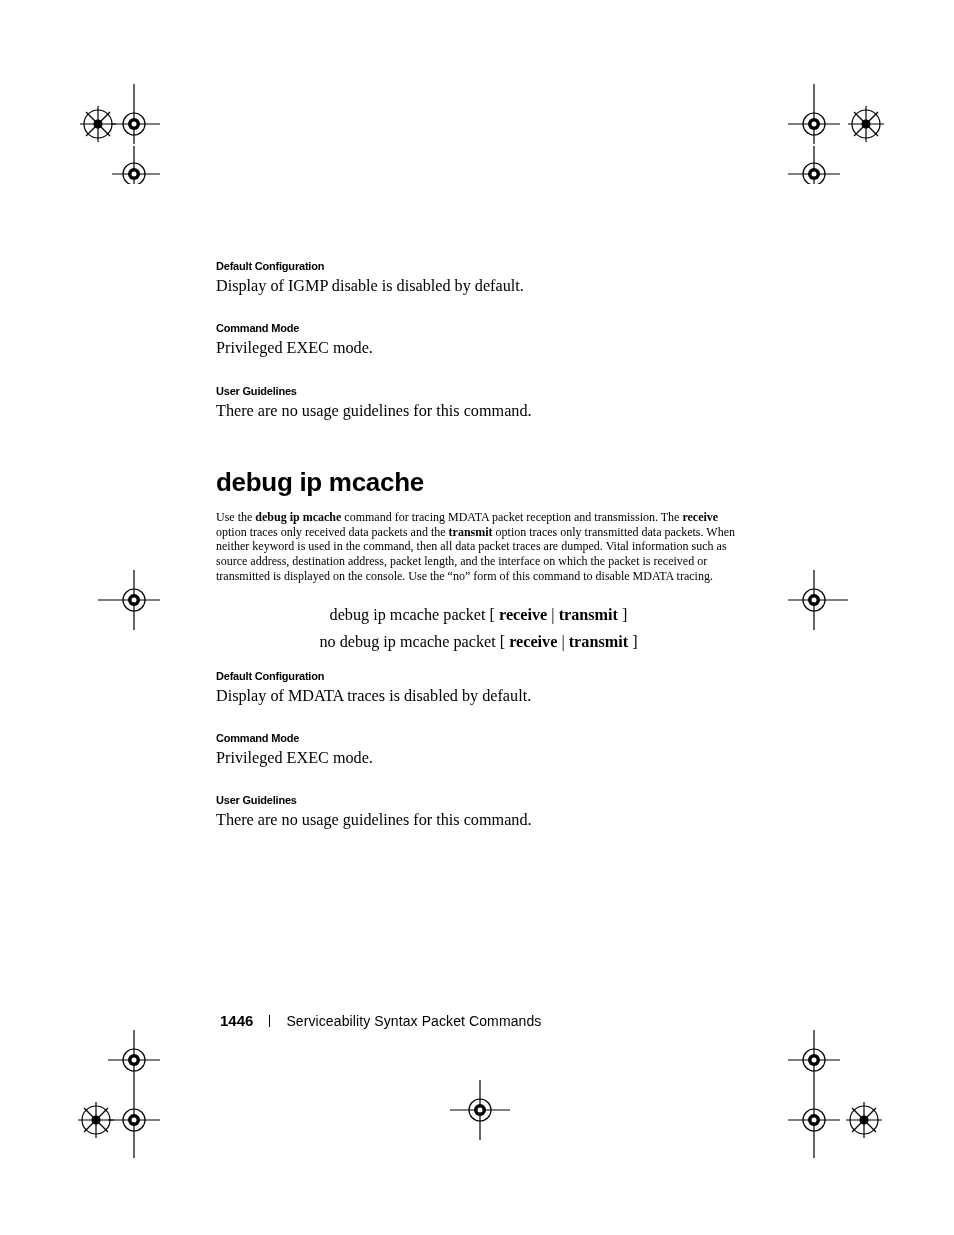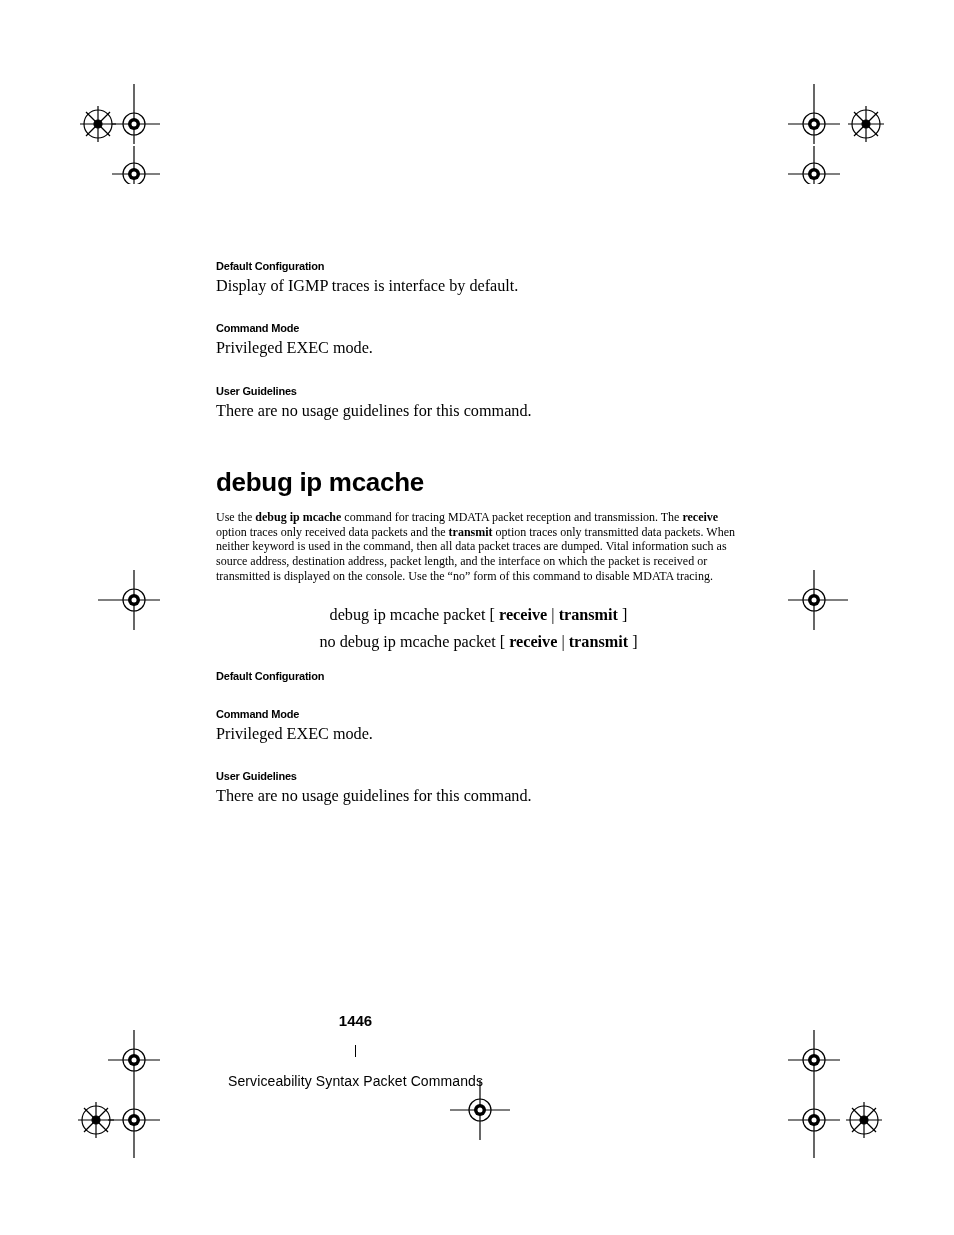--- a/index.html
+++ b/index.html
@@ -50,28 +50,27 @@
     font-size: 16.2px;
     margin: 1px 0 8px 0;
     text-align: center;
   }
   .syntax-line .kw { font-weight: 700; }
   .syntax-block { margin-bottom: 18px; }
   .section-block { margin-bottom: 26px; }
   .sec-gap-lg { margin-bottom: 30px; }
   .footer {
     position: absolute;
-    left: 228px;
+    left: 220px;
     top: 1012px;
     font-family: "Helvetica Neue", Helvetica, Arial, sans-serif;
     font-size: 14px;
     display: flex;
     align-items: center;
     gap: 16px;
-    flex-direction: column;
   }
   .footer .page-no { font-weight: 800; font-size: 15px; }
   .footer .div { width: 1px; height: 12px; background: #000; display: inline-block; }
   .footer .trail { font-weight: 400; letter-spacing: 0.1px; }
 
   
   .mark { position: absolute; }
   
 </style>
 </head>
@@ -204,21 +203,21 @@
         <line x1="106" y1="28" x2="82" y2="52"></line>
     </g>
     <circle cx="94" cy="40" r="4" fill="#000"></circle>
   </g>
 </svg>
 
 <div class="page">
 
   <div class="section-block">
     <div class="section-heading">Default Configuration</div>
-    <p class="body-text">Display of IGMP traces is interface by default.</p>
+    <p class="body-text">Display of IGMP disable is disabled by default.</p>
   </div>
 
   <div class="section-block">
     <div class="section-heading">Command Mode</div>
     <p class="body-text">Privileged EXEC mode.</p>
   </div>
 
   <div class="section-block">
     <div class="section-heading">User Guidelines</div>
     <p class="body-text">There are no usage guidelines for this command.</p>
@@ -235,20 +234,21 @@
     <p class="syntax-line">
       <span>debug ip mcache packet</span><span> [ </span><span class="kw">receive</span><span> | </span><span class="kw">transmit</span><span> ]</span>
     </p>
     <p class="syntax-line">
       <span>no debug ip mcache packet</span><span> [ </span><span class="kw">receive</span><span> | </span><span class="kw">transmit</span><span> ]</span>
     </p>
   </div>
 
   <div class="section-block">
     <div class="section-heading">Default Configuration</div>
+    <p class="body-text">Display of MDATA traces is disabled by default.</p>
   </div>
 
   <div class="section-block">
     <div class="section-heading">Command Mode</div>
     <p class="body-text">Privileged EXEC mode.</p>
   </div>
 
   <div class="section-block">
     <div class="section-heading">User Guidelines</div>
     <p class="body-text">There are no usage guidelines for this command.</p>

